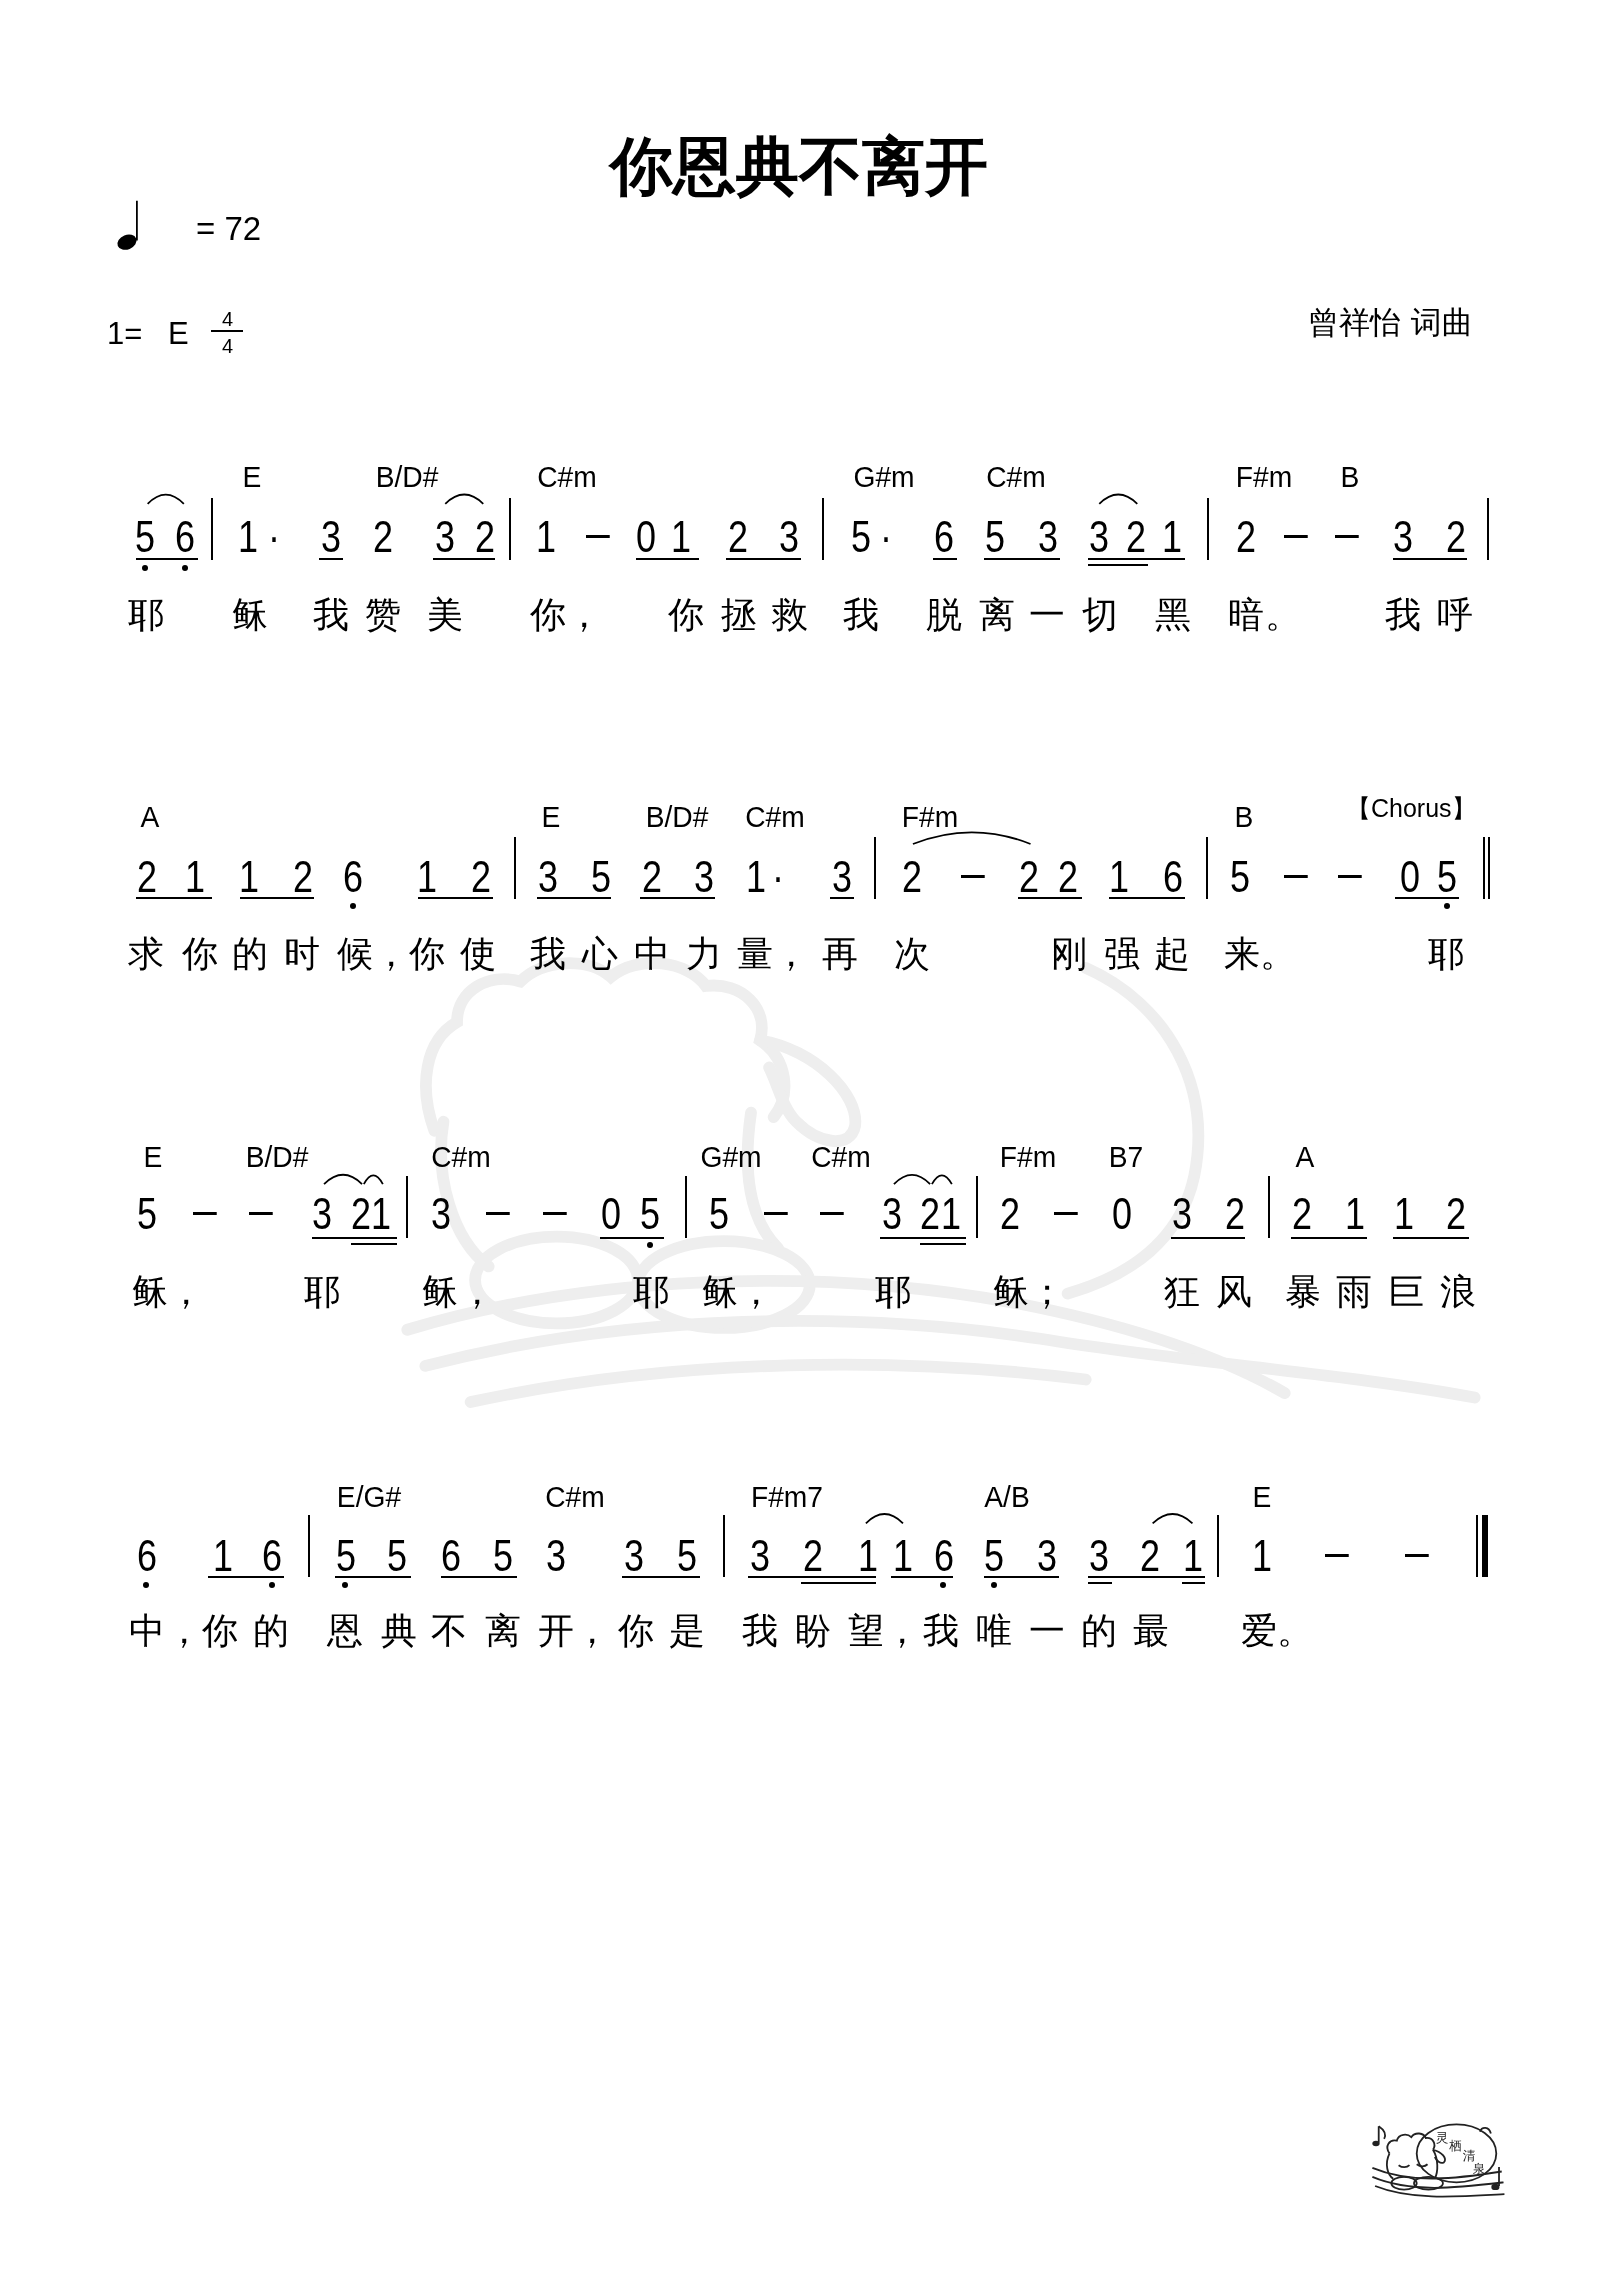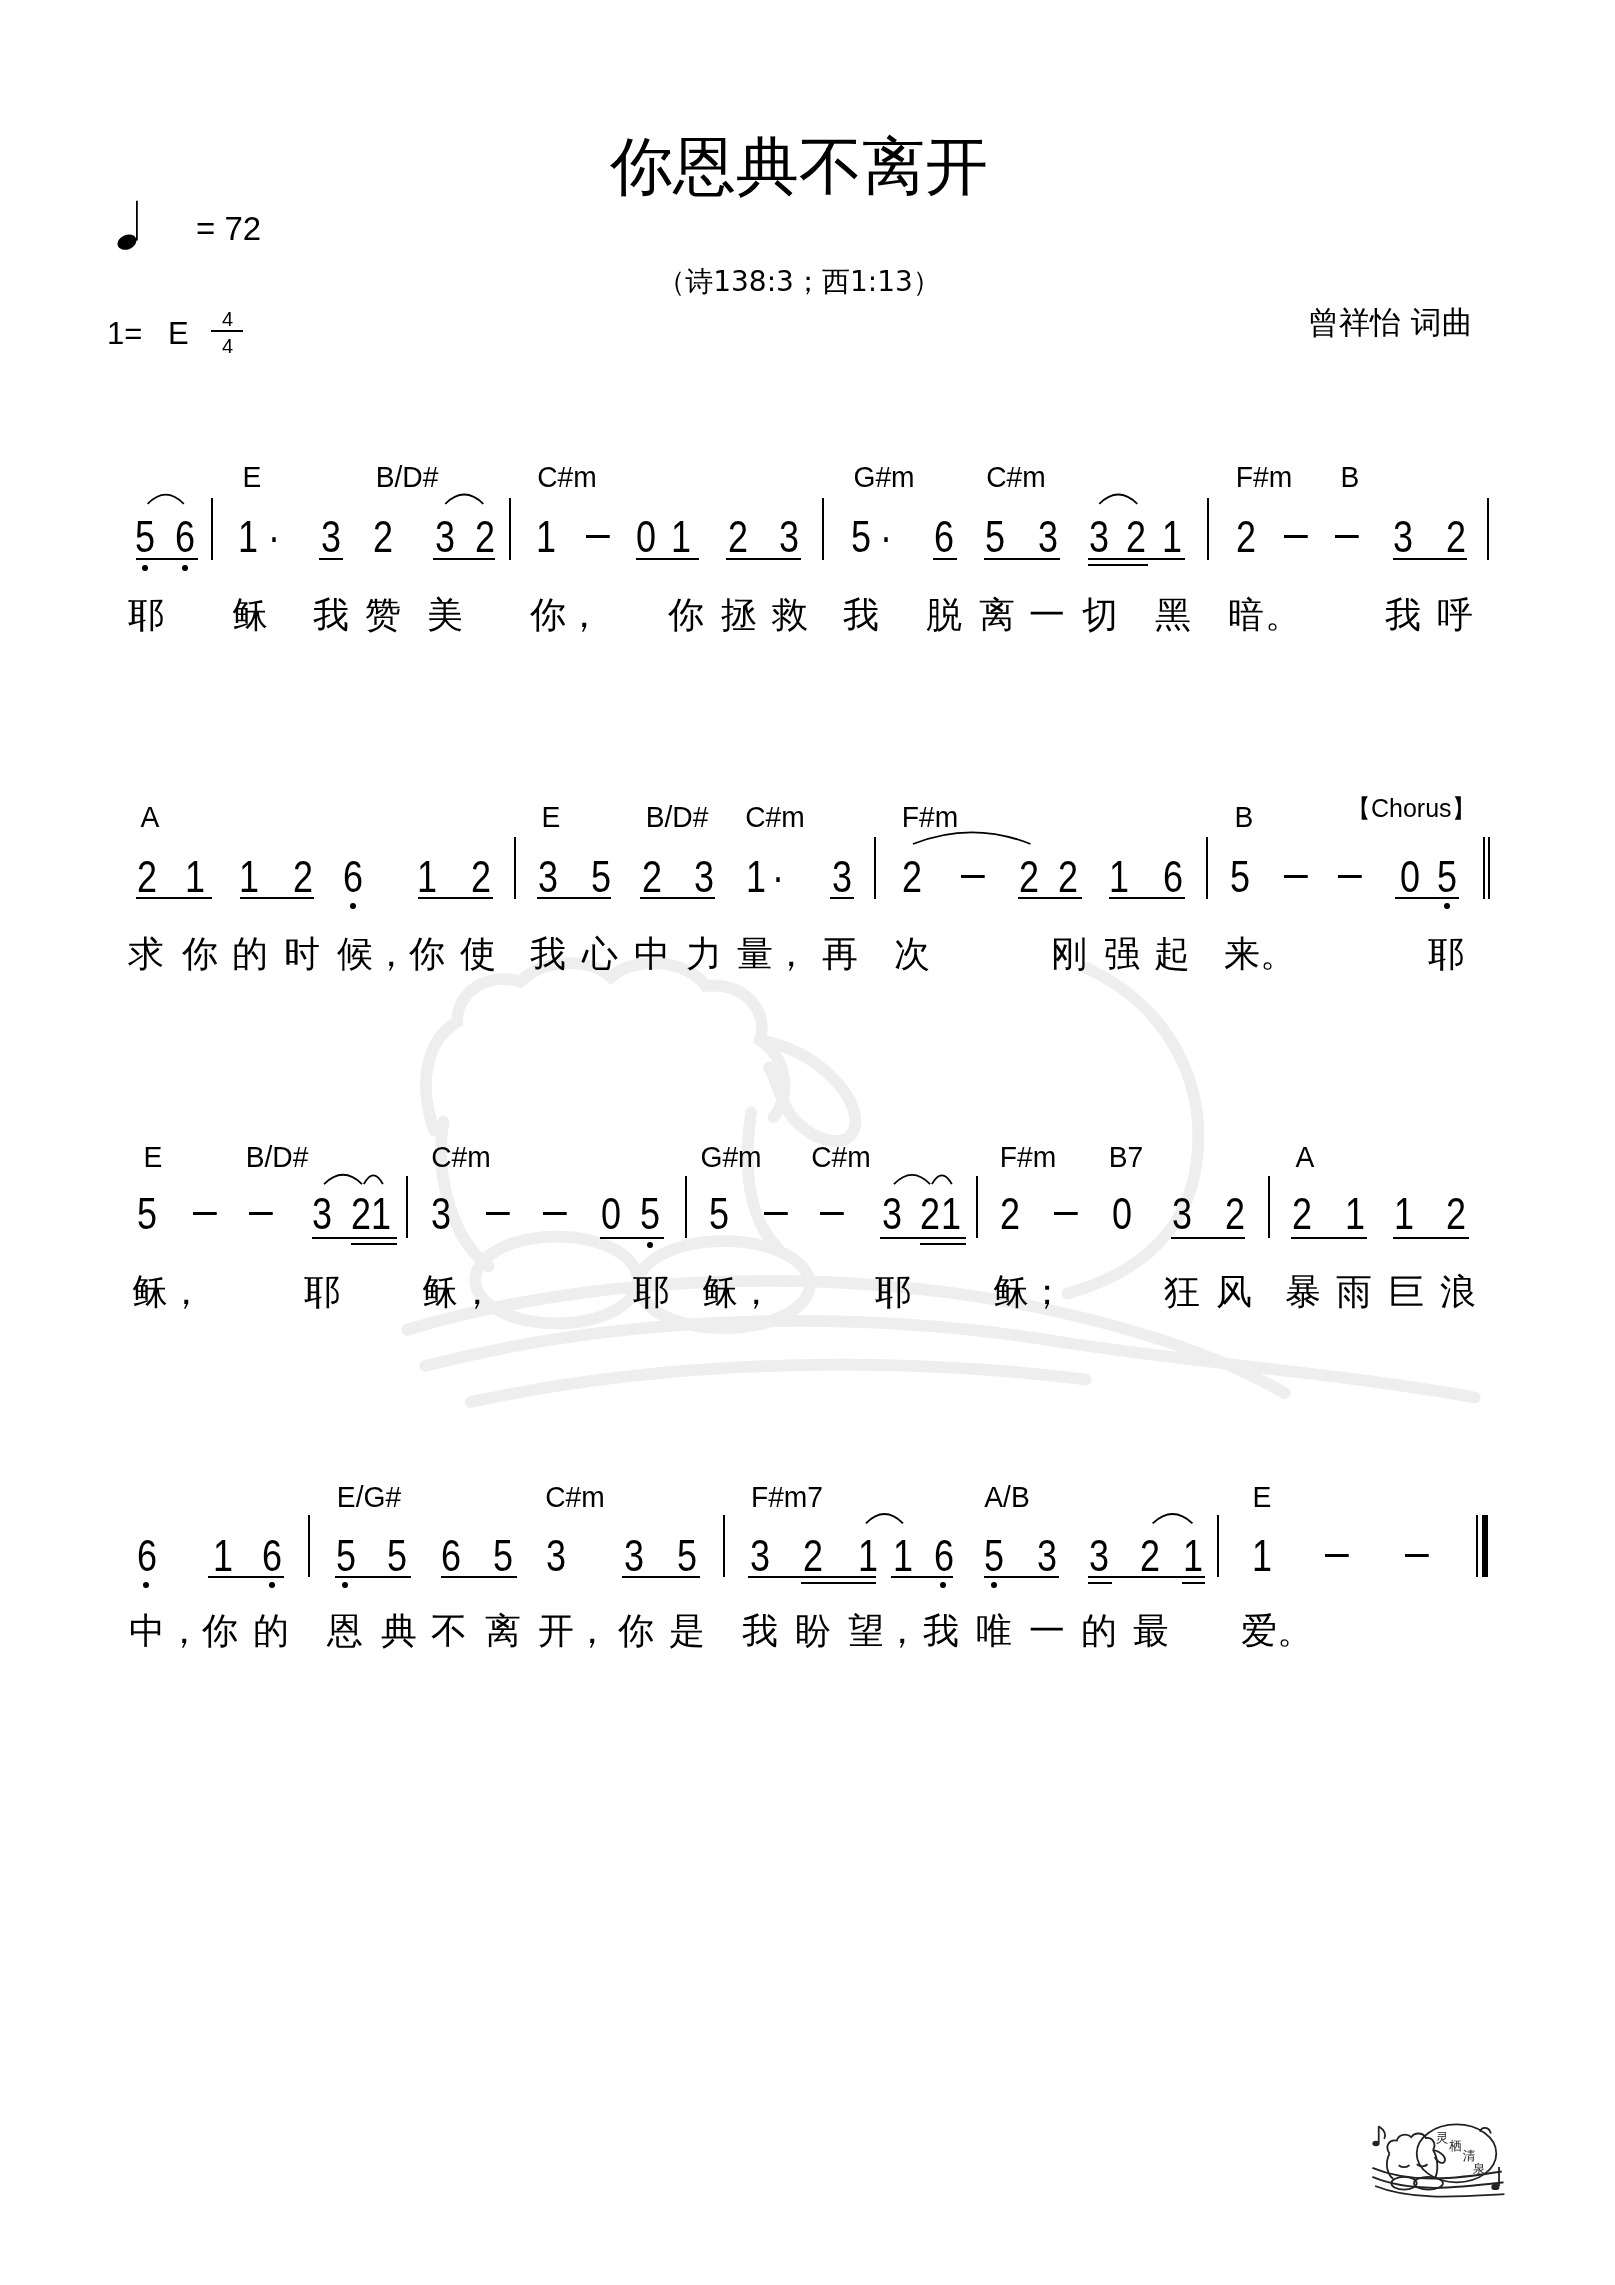--- a/index.html
+++ b/index.html
@@ -4,21 +4,21 @@
 <style>
   html, body { margin: 0; padding: 0; background: #ffffff; }
   #page { position: relative; width: 1616px; height: 2285px; overflow: hidden; background: #ffffff; color: #000000; }
   .abs { position: absolute; }
   .cjk { font-family: "DejaVu Sans", sans-serif; }
   .lat { font-family: "Liberation Sans", sans-serif; }
 
   #watermark { position: absolute; left: 0; top: 0; width: 1616px; height: 2285px; z-index: 0; }
   #watermark path, #watermark ellipse { fill: none; stroke: #eeeeee; stroke-width: 13; stroke-linecap: round; }
 
-  #title { left: 0; width: 1598px; top: 133px; text-align: center; font-size: 63px; line-height: 67px; font-weight: normal; z-index: 2; }
+  #title { left: 0; width: 1598px; top: 133px; text-align: center; font-size: 63px; line-height: 67px; font-weight: bold; z-index: 2; }
   #subtitle { left: 0; width: 1583px; top: 213px; text-align: center; font-size: 31px; line-height: 31px; z-index: 2; }
   #scripture { left: 0; width: 1598px; top: 267px; text-align: center; font-size: 28px; line-height: 29px; z-index: 2; }
   #tempo-icon { left: 109px; top: 197px; width: 36px; height: 58px; z-index: 2; }
   #tempo-text { left: 156px; top: 212px; font-size: 33px; line-height: 33px; z-index: 2; margin-left: 40px; }
   #key-prefix { left: 107px; top: 318px; font-size: 31px; line-height: 31px; z-index: 2; }
   #key-name { left: 168px; top: 318px; font-size: 31px; line-height: 31px; z-index: 2; }
   .ts-num { width: 33px; left: 211px; text-align: center; font-size: 20px; line-height: 20px; z-index: 2; }
   #ts-top { top: 309px; }
   #ts-bottom { top: 336px; }
   #ts-line { left: 211px; top: 330px; width: 32px; height: 1.8px; background: #000; z-index: 2; }
@@ -55,21 +55,20 @@
     <path d="M 830 1230 C 820 1300 830 1350 860 1380"></path>
     <path d="M 1200 1070 C 1290 1110 1340 1200 1320 1300 C 1305 1370 1250 1410 1180 1430"></path>
     <ellipse cx="615" cy="1415" rx="90" ry="48"></ellipse>
     <ellipse cx="800" cy="1420" rx="95" ry="48"></ellipse>
     <path d="M 450 1470 C 650 1410 900 1400 1120 1440 C 1250 1465 1350 1500 1420 1540"></path>
     <path d="M 470 1510 C 700 1450 950 1450 1150 1480 C 1300 1505 1500 1520 1630 1545"></path>
     <path d="M 520 1550 C 750 1500 1000 1500 1200 1525"></path>
   </svg>
 
   <div id="title" class="abs cjk">你恩典不离开</div>
-  <div id="scripture" class="abs cjk">（诗138:3；西1:13）</div>
 
   <svg id="tempo-icon" class="abs" viewBox="0 0 40 64">
     <ellipse cx="20" cy="50" rx="11" ry="8" transform="rotate(-22 20 50)" fill="#000"></ellipse>
     <line x1="31" y1="4" x2="31" y2="48" stroke="#000" stroke-width="2"></line>
   </svg>
   <div id="tempo-text" class="abs lat">= 72</div>
 
   <div id="key-prefix" class="abs lat">1=</div>
   <div id="key-name" class="abs lat">E</div>
   <div id="ts-top" class="abs lat ts-num">4</div>

